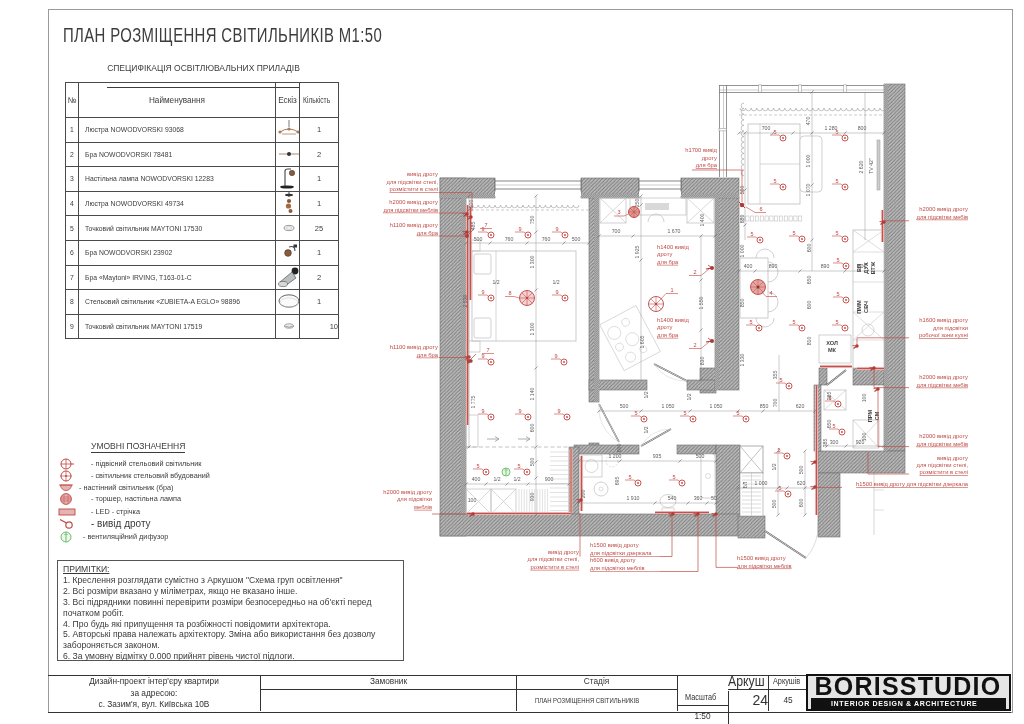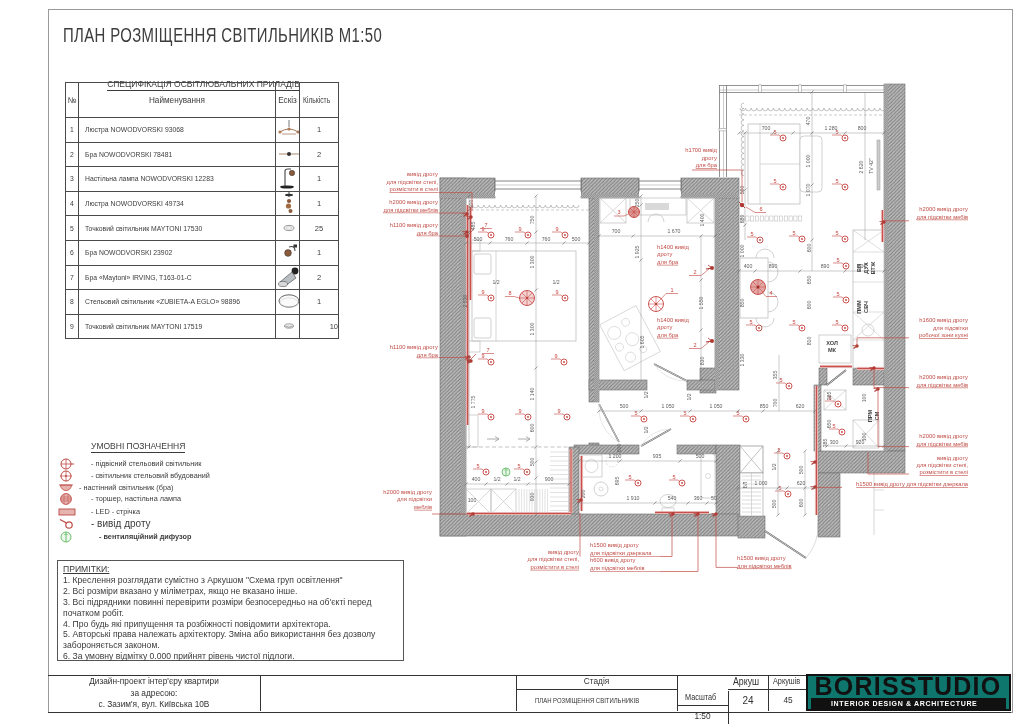--- a/index.html
+++ b/index.html
@@ -10,21 +10,21 @@
  table-layout:fixed;}
 table.spec td{border:1px solid #4a4a4a;padding:0;color:#3c3c3c;overflow:hidden;}
 .notesbox{position:absolute;left:57px;top:560px;width:347px;height:101px;
  border:1px solid #555;color:#3a3a3a;font-size:8.6px;line-height:10.9px;padding:3px 2px 0 5px;box-sizing:border-box;}
 </style></head><body>
 
 <div class="abs" style="left:48px;top:9px;width:963px;height:702px;border:1px solid #9a9a9a;"></div>
 
 <div class="abs" style="left:63px;top:24px;width:500px;font-size:20px;color:#3d3d3d;"><span class="sx" style="transform:scaleX(0.745);letter-spacing:0.5px;">ПЛАН РОЗМІЩЕННЯ СВІТИЛЬНИКІВ М1:50</span></div>
 
-<div class="abs" style="left:69px;top:63px;width:269px;text-align:center;font-size:8.5px;color:#3c3c3c;"><span class="sx" style="transform:scaleX(1.0);border-bottom:0.8px solid #3c3c3c;padding-bottom:1px;margin-top:16px;">СПЕЦИФІКАЦІЯ ОСВІТЛЮВАЛЬНИХ ПРИЛАДІВ</span></div>
+<div class="abs" style="left:69px;top:63px;width:269px;text-align:center;font-size:8.5px;color:#3c3c3c;"><span class="sx" style="transform:scaleX(1.0);border-bottom:0.8px solid #3c3c3c;padding-bottom:14px;">СПЕЦИФІКАЦІЯ ОСВІТЛЮВАЛЬНИХ ПРИЛАДІВ</span></div>
 
 <table class="spec">
 <tbody>
       <tr style="height:35px;font-size:8.2px;">
         <td style="width:12px;text-align:center;">№</td>
         <td style="width:196px;text-align:center;border-radius:16px;">Найменування</td>
         <td style="width:23px;text-align:center;">Ескіз</td>
         <td style="width:38px;text-align:center;"><span class="sx" style="transform:scaleX(0.82);margin-left:1px;">Кількість</span></td>
       </tr>
 <tr style="height:24.6px;font-size:6.8px;">
@@ -157,52 +157,53 @@
 
 <div class="abs" style="left:57px;top:517.5px;height:13px;font-size:10px;color:#3c3c3c;white-space:nowrap;"><svg width="22" height="12" viewBox="0 0 22 12" style="vertical-align:middle;">
       <circle cx="12" cy="7" r="3.2" fill="none" stroke="#bf4a44" stroke-width="1.2"></circle>
       <line x1="9.5" y1="5" x2="3" y2="1.5" stroke="#bf4a44" stroke-width="1.4"></line>
     </svg><span style="margin-left:12px;vertical-align:middle;">- вивід дроту</span></div>
 
 <div class="abs" style="left:57px;top:530.5px;height:13px;font-size:7.3px;color:#3c3c3c;white-space:nowrap;"><svg width="22" height="12" viewBox="0 0 22 12" style="vertical-align:middle;">
       <circle cx="9" cy="6" r="5" fill="#eef7ee" stroke="#6abf69" stroke-width="1"></circle>
       <line x1="9" y1="1" x2="9" y2="11" stroke="#6abf69" stroke-width="1"></line>
       <line x1="7" y1="3.5" x2="11" y2="3.5" stroke="#6abf69" stroke-width="0.6"></line>
-    </svg><span style="margin-left:20px;vertical-align:middle;font-weight:bold;">- вентиляційний дифузор</span></div>
+    </svg><span style="margin-left:4px;vertical-align:middle;">- вентиляційний дифузор</span></div>
 
 <div class="notesbox"><span style="text-decoration:underline;">ПРИМІТКИ:</span><br>1. Креслення розглядати сумістно з Аркушом "Схема груп освітлення"<br>2. Всі розміри вказано у міліметрах, якщо не вказано інше.<br>3. Всі підрядники повинні перевірити розміри безпосередньо на об'єкті перед початком робіт.<br>4. Про будь які припущення та розбіжності повідомити архітектора.<br>5. Авторські права належать архітектору. Зміна або використання без дозволу забороняється законом.<br>6. За умовну відмітку 0.000 прийнят рівень чистої підлоги.</div>
 
 <div class="abs" style="left:48px;top:675px;width:963px;height:36px;border-top:1px solid #333;border-bottom:1px solid #333;"></div>
 
 <div class="abs" style="left:48px;top:675px;width:213px;height:36px;border-right:1px solid #333;font-size:8.3px;color:#333;text-align:center;line-height:11.6px;padding-top:1px;box-sizing:border-box;">Дизайн-проект інтер'єру квартири<br>за адресою:<br>с. Зазим'я, вул. Київська 10В</div>
 
 <div class="abs" style="left:261px;top:675px;width:255px;height:36px;border-right:1px solid #333;font-size:8.3px;color:#333;text-align:center;">
+    <div style="height:13.5px;border-bottom:1px solid #333;line-height:13px;">Замовник</div>
   </div>
 
 <div class="abs" style="left:516px;top:675px;width:161px;height:36px;border-right:1px solid #333;font-size:8.3px;color:#333;text-align:center;">
     <div style="height:13.5px;border-bottom:1px solid #333;line-height:13px;">Стадія</div>
     <div style="line-height:21px;font-size:7px;"><span class="sx" style="transform:scaleX(0.85);">ПЛАН РОЗМІЩЕННЯ СВІТИЛЬНИКІВ</span></div>
   </div>
 
 <div class="abs" style="left:677px;top:675px;width:51px;height:36px;border-right:1px solid #333;font-size:8.3px;color:#333;text-align:center;margin-top:16px;">
     <div style="height:13.5px;border-bottom:1px solid #333;line-height:13px;"><span class="sx" style="transform:scaleX(0.88);">Масштаб</span></div>
     <div style="line-height:21px;">1:50</div>
   </div>
 
-<div class="abs" style="left:728px;top:675px;width:40px;height:36px;border-right:1px solid #333;font-size:10px;color:#333;text-align:center;">
+<div class="abs" style="left:728px;top:675px;width:40px;height:36px;border-right:1px solid #333;font-size:14px;color:#333;text-align:right;">
     <div style="height:13.5px;border-bottom:1px solid #333;line-height:13px;"><span class="sx" style="transform:scaleX(0.88);">Аркуш</span></div>
     <div style="line-height:21px;">24</div>
   </div>
 
 <div class="abs" style="left:768px;top:675px;width:40px;height:36px;border-right:1px solid #333;font-size:8.3px;color:#333;text-align:center;">
     <div style="height:13.5px;border-bottom:1px solid #333;line-height:13px;"><span class="sx" style="transform:scaleX(0.88);">Аркушів</span></div>
     <div style="line-height:21px;">45</div>
   </div>
 
-<div class="abs" style="left:806px;top:674px;width:205px;height:37px;border:2.2px solid #111;background:#0f766e;box-sizing:border-box;">
+<div class="abs" style="left:806px;top:674px;width:205px;height:37px;border:2.2px solid #111;background:#e5e5e5;box-sizing:border-box;">
     <div style="position:absolute;left:0px;top:-4.5px;width:200px;text-align:center;font-size:25px;font-weight:bold;color:#111;letter-spacing:1.2px;">BORISSTUDIO</div>
     <div style="position:absolute;left:2.5px;top:21.5px;width:195px;height:11px;background:#111;color:#fff;font-size:7.4px;font-weight:bold;text-align:center;line-height:11px;"><span class="sx" style="transform:scaleX(0.95);letter-spacing:0.7px;">INTERIOR DESIGN &amp; ARCHITECTURE</span></div>
   </div>
 
 <svg class="abs" style="left:0;top:0;" width="1024" height="724" viewBox="0 0 1024 724">
 <defs>
 <pattern id="h" patternUnits="userSpaceOnUse" width="3.6" height="3.6">
  <rect width="3.6" height="3.6" fill="#bcbcbc"></rect>
  <path d="M-0.9 4.5 L4.5 -0.9 M0.9 6.3 L6.3 0.9" stroke="#797979" stroke-width="1.05"></path>
 </pattern>

